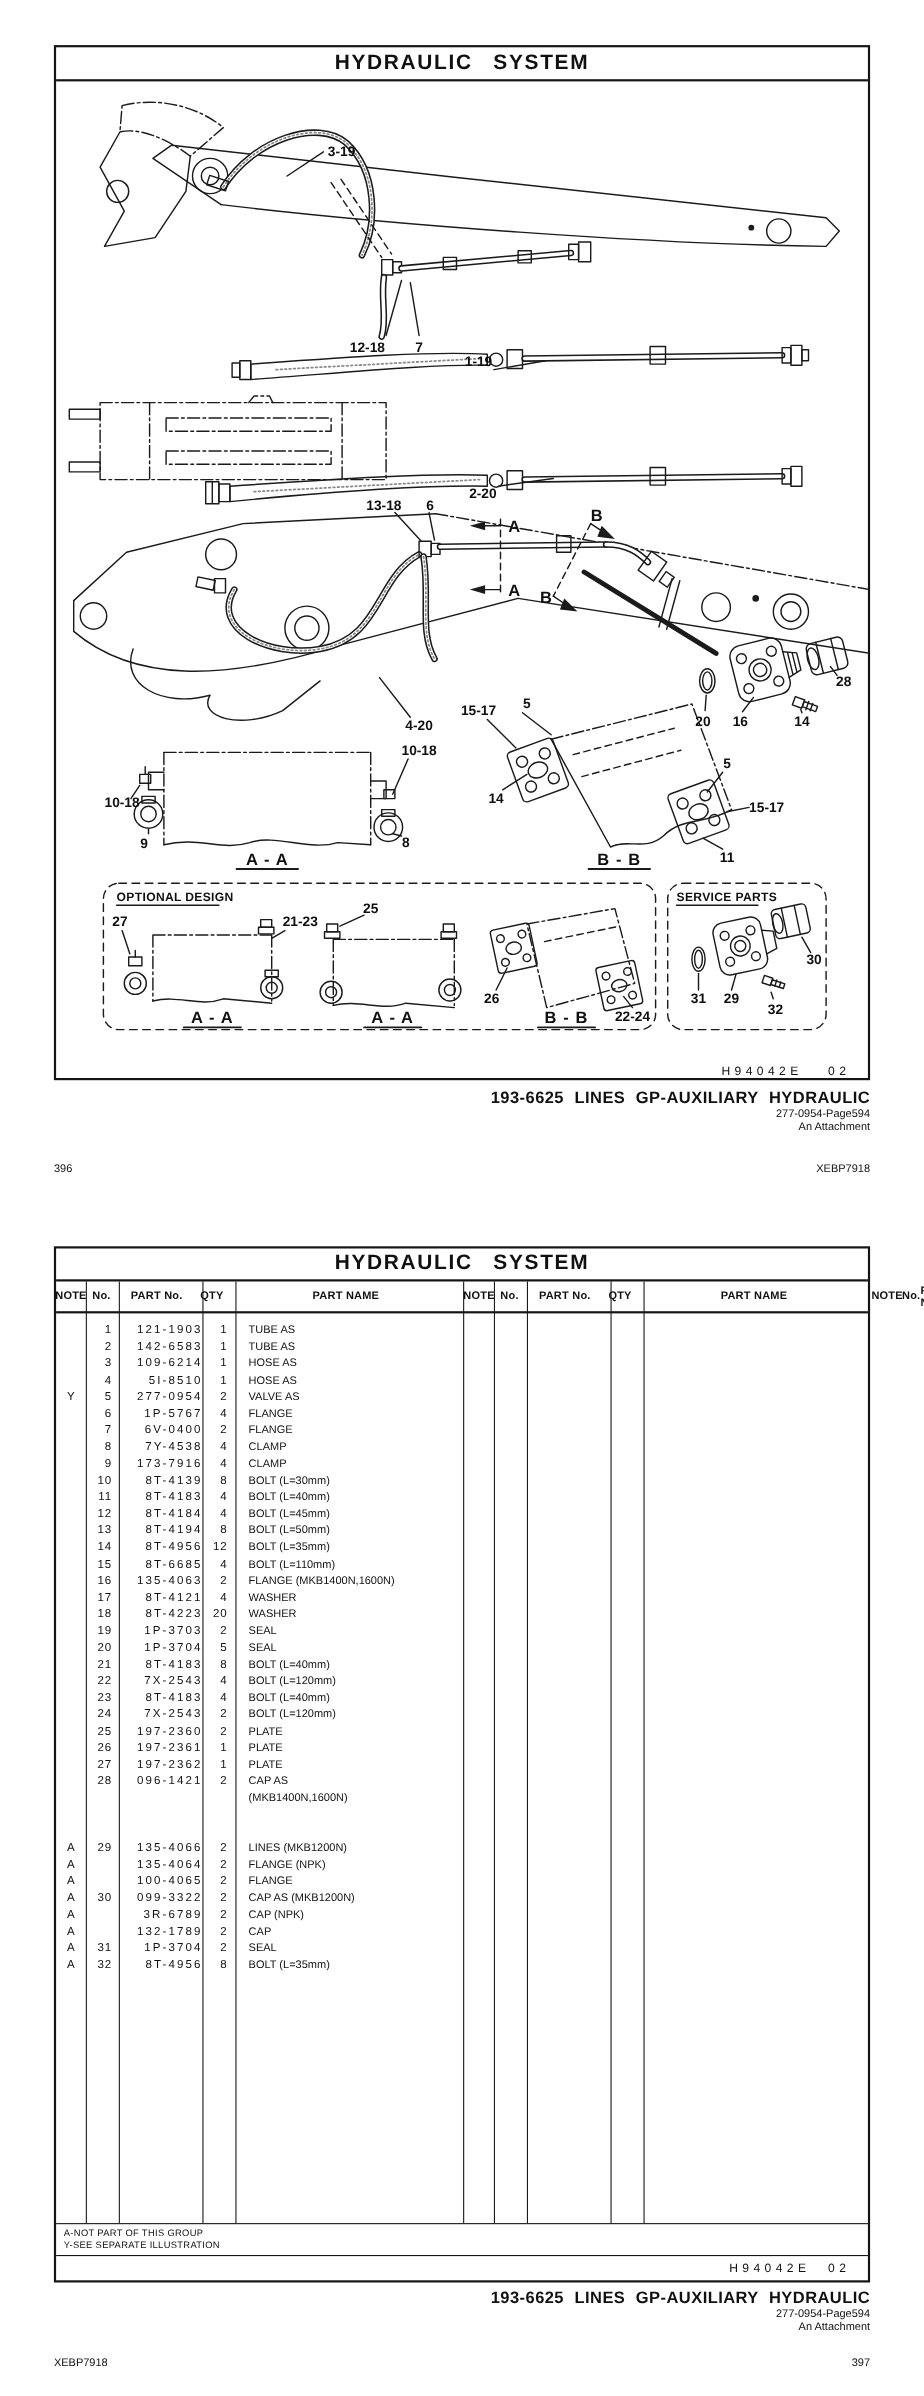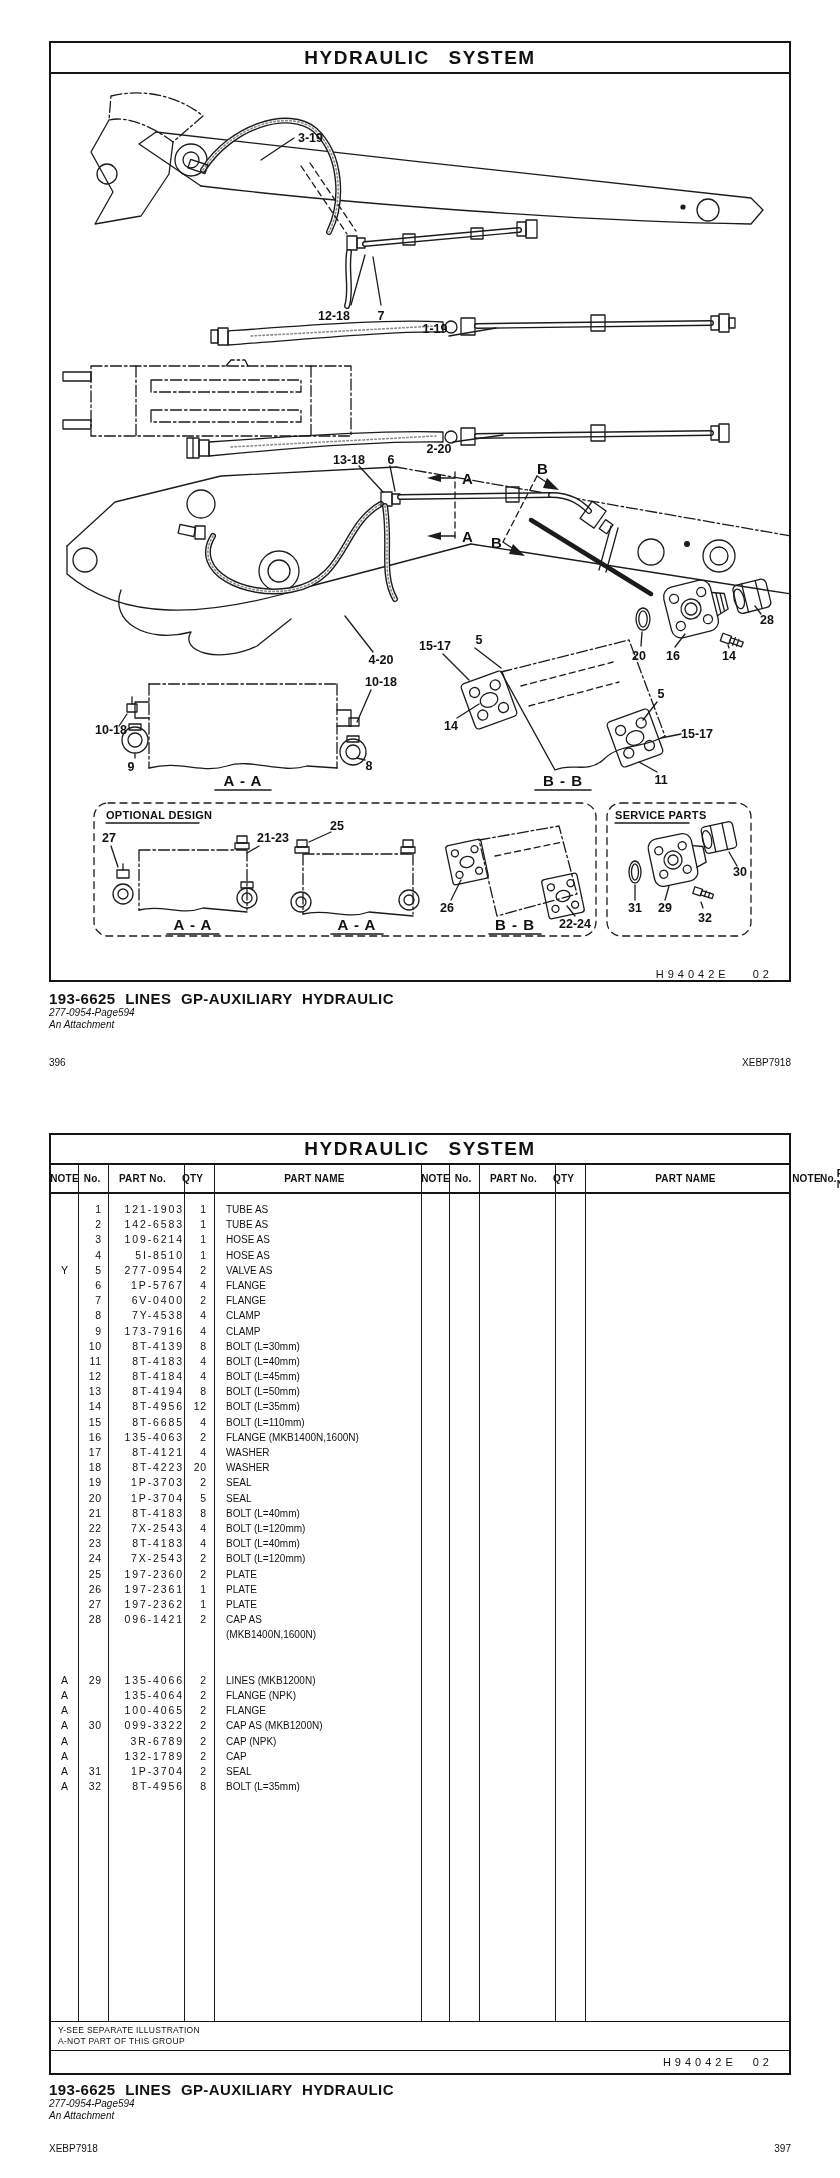--- a/index.html
+++ b/index.html
@@ -21,25 +21,25 @@
   }
   
   #page1 { top:41px; height:941px; }
   #page1 .titlebar { height:31px; }
   .drawing-area { position:relative; flex:1 1 auto; overflow:hidden; }
   .plate-id {
     position:absolute; right:16px; bottom:0;
     font-size:11px; letter-spacing:4px; white-space:nowrap;
   }
   .plate-id .rev { margin-left:16px; }
-  .caption { position:absolute; left:49px; width:742px; text-align:left; }
+  .caption { position:absolute; left:49px; width:742px; text-align:right; }
   #cap1 { top:990px; }
   #cap2 { top:2081px; }
   .cap-l1 { font-size:15px; font-weight:bold; letter-spacing:0.4px; word-spacing:5px; }
-  .cap-l2 { font-size:10px; line-height:12px;font-style:italic; }
+  .cap-l2 { font-size:10px; line-height:12px; }
   .footrow {
     position:absolute; left:49px; width:742px;
     display:flex; justify-content:space-between; font-size:10px;
   }
   #foot1 { top:1057px; }
   #foot2 { top:2143px; }
   
   svg { display:block; }
   .la { stroke:#1b1b1b; fill:none; stroke-width:1.3; stroke-linecap:round; stroke-linejoin:round; }
   .chain { stroke-dasharray:11 3 2.5 3; }
@@ -739,22 +739,22 @@
         <div class="prow">
           <div class="td c0">A</div>
           <div class="td c1">32</div>
           <div class="td c2">8T-4956</div>
           <div class="td c3">8</div>
           <div class="td c4">BOLT (L=35mm)</div>
         </div>
       </div>
   </div>
   <div class="notes">
+    <div>A-NOT PART OF THIS GROUP</div>
     <div>Y-SEE SEPARATE ILLUSTRATION</div>
-    <div>A-NOT PART OF THIS GROUP</div>
   </div>
   <div class="platebar">
     <span>H94042E</span>
     <span class="rev">02</span>
   </div>
 </div>
 
 <div class="caption" id="cap2">
   <div class="cap-l1">193-6625 LINES GP-AUXILIARY HYDRAULIC</div>
   <div class="cap-l2">277-0954-Page594</div>

